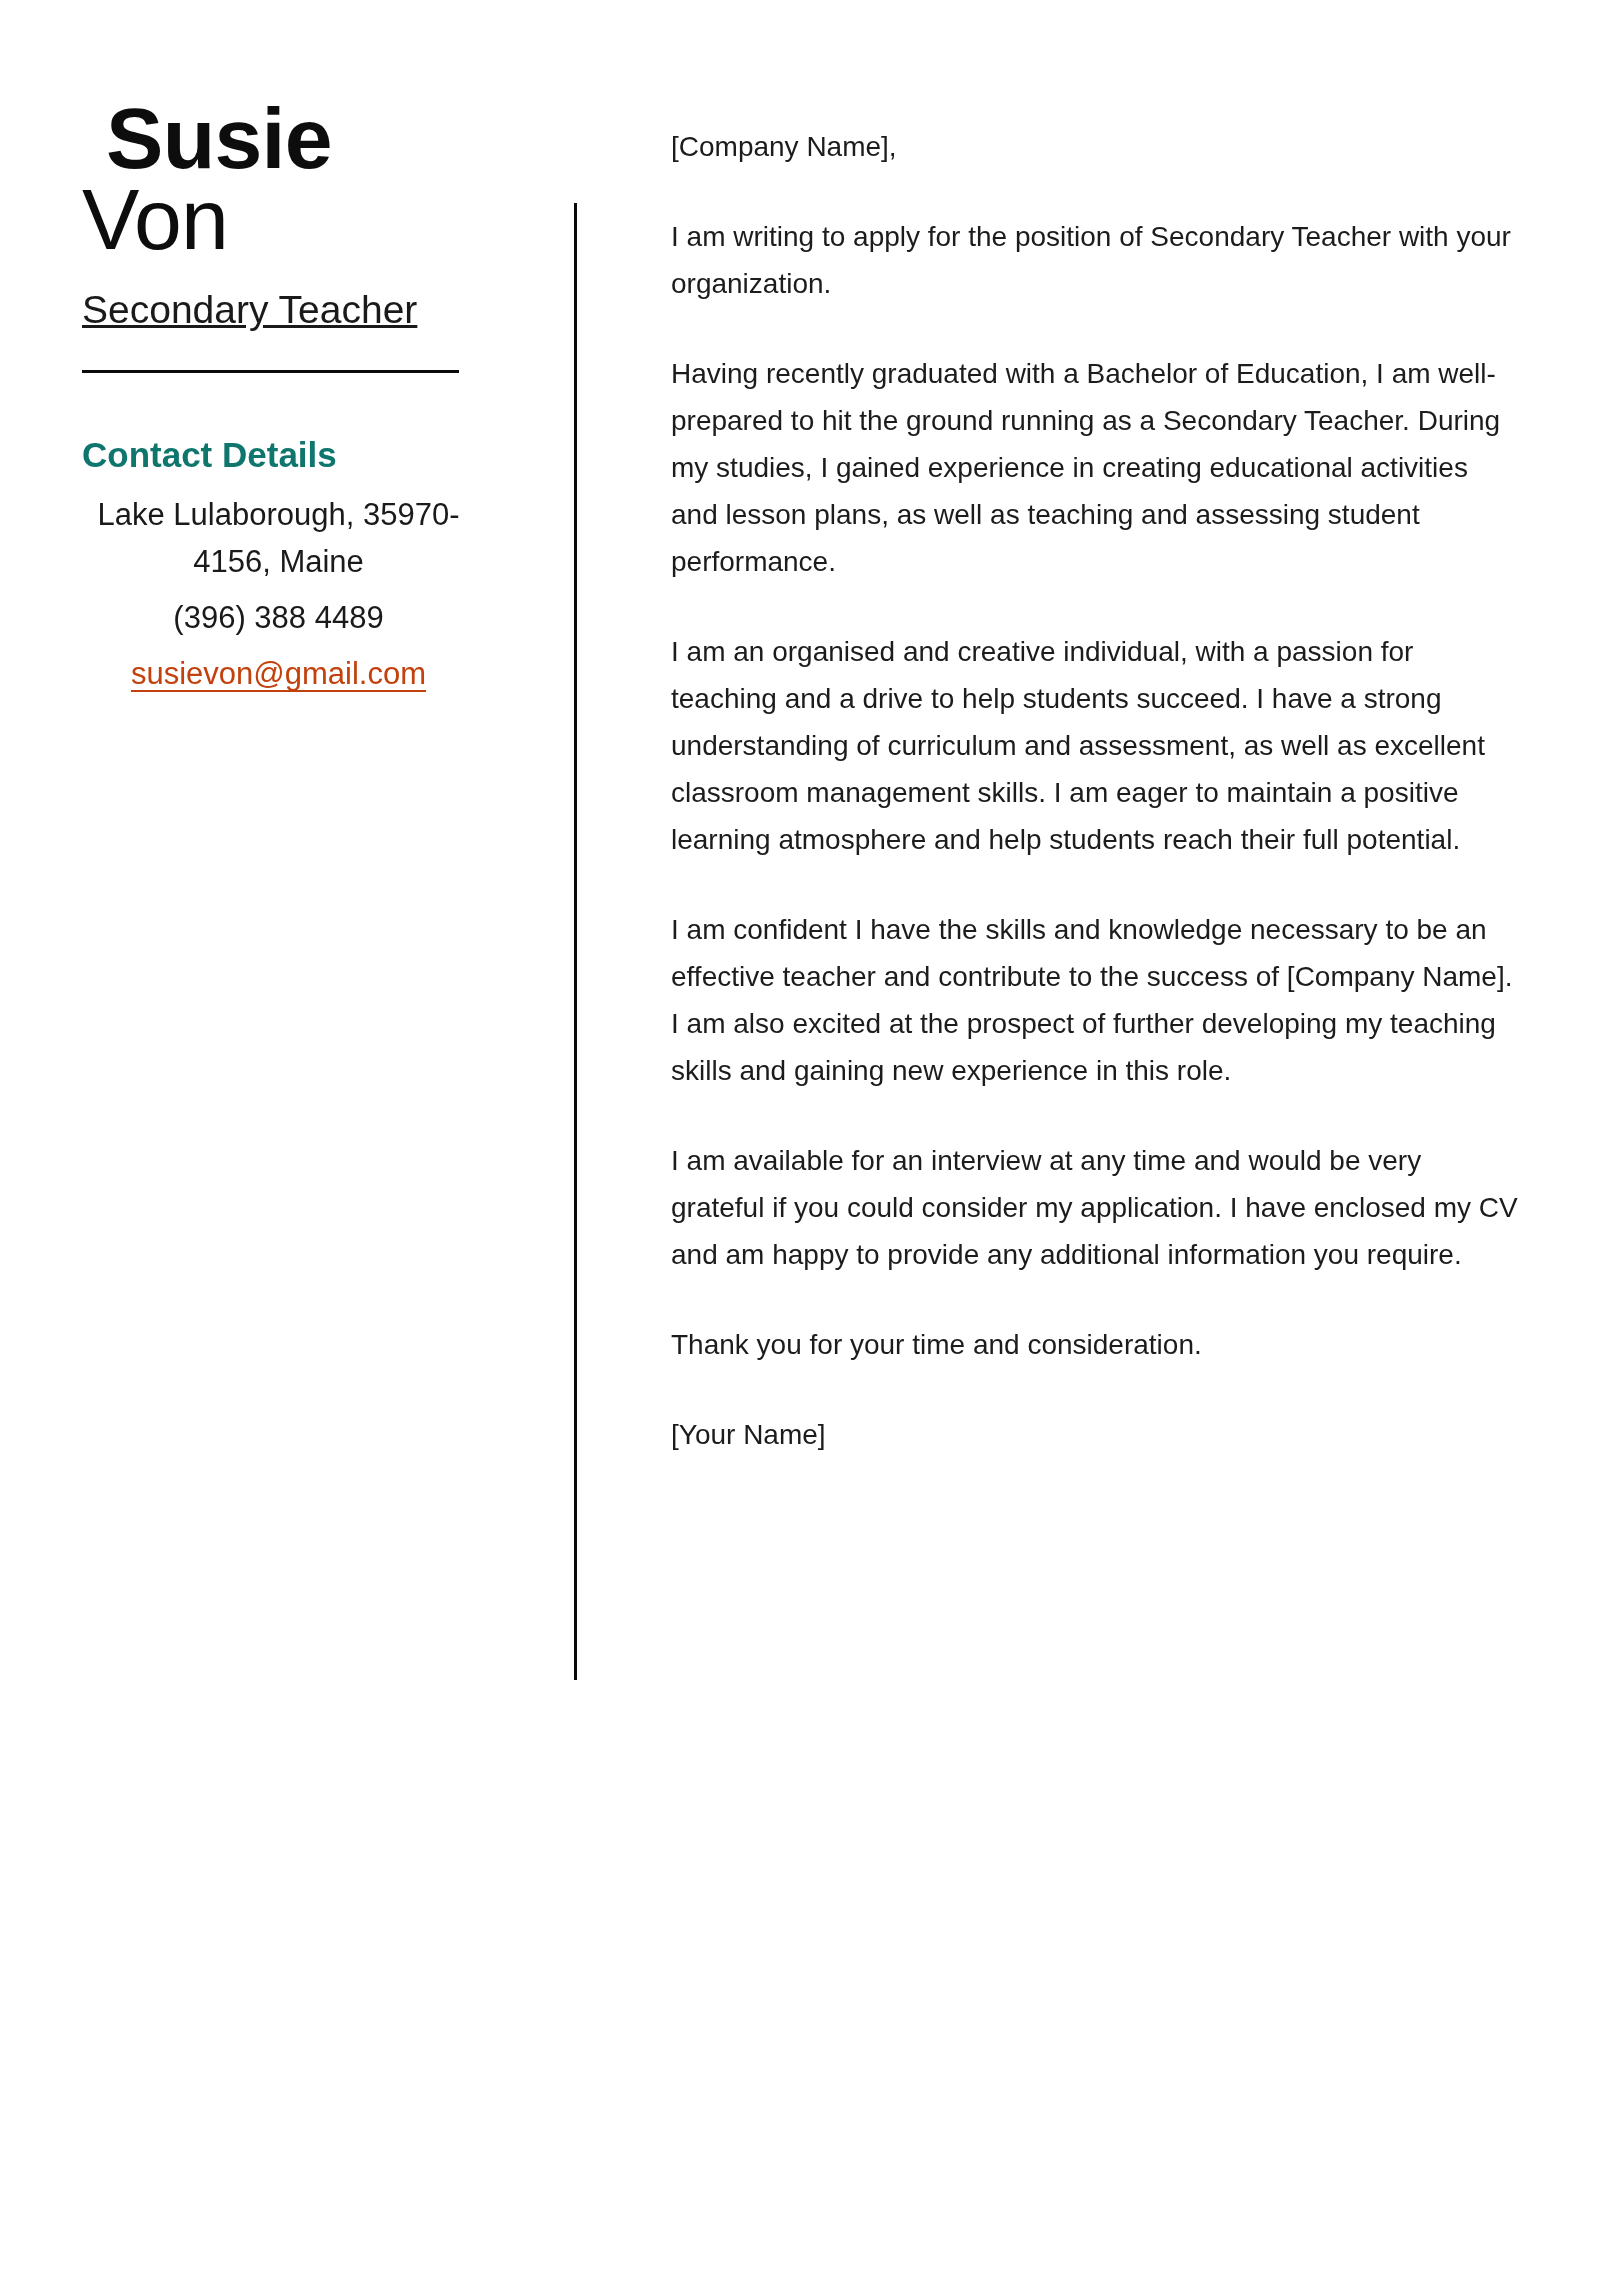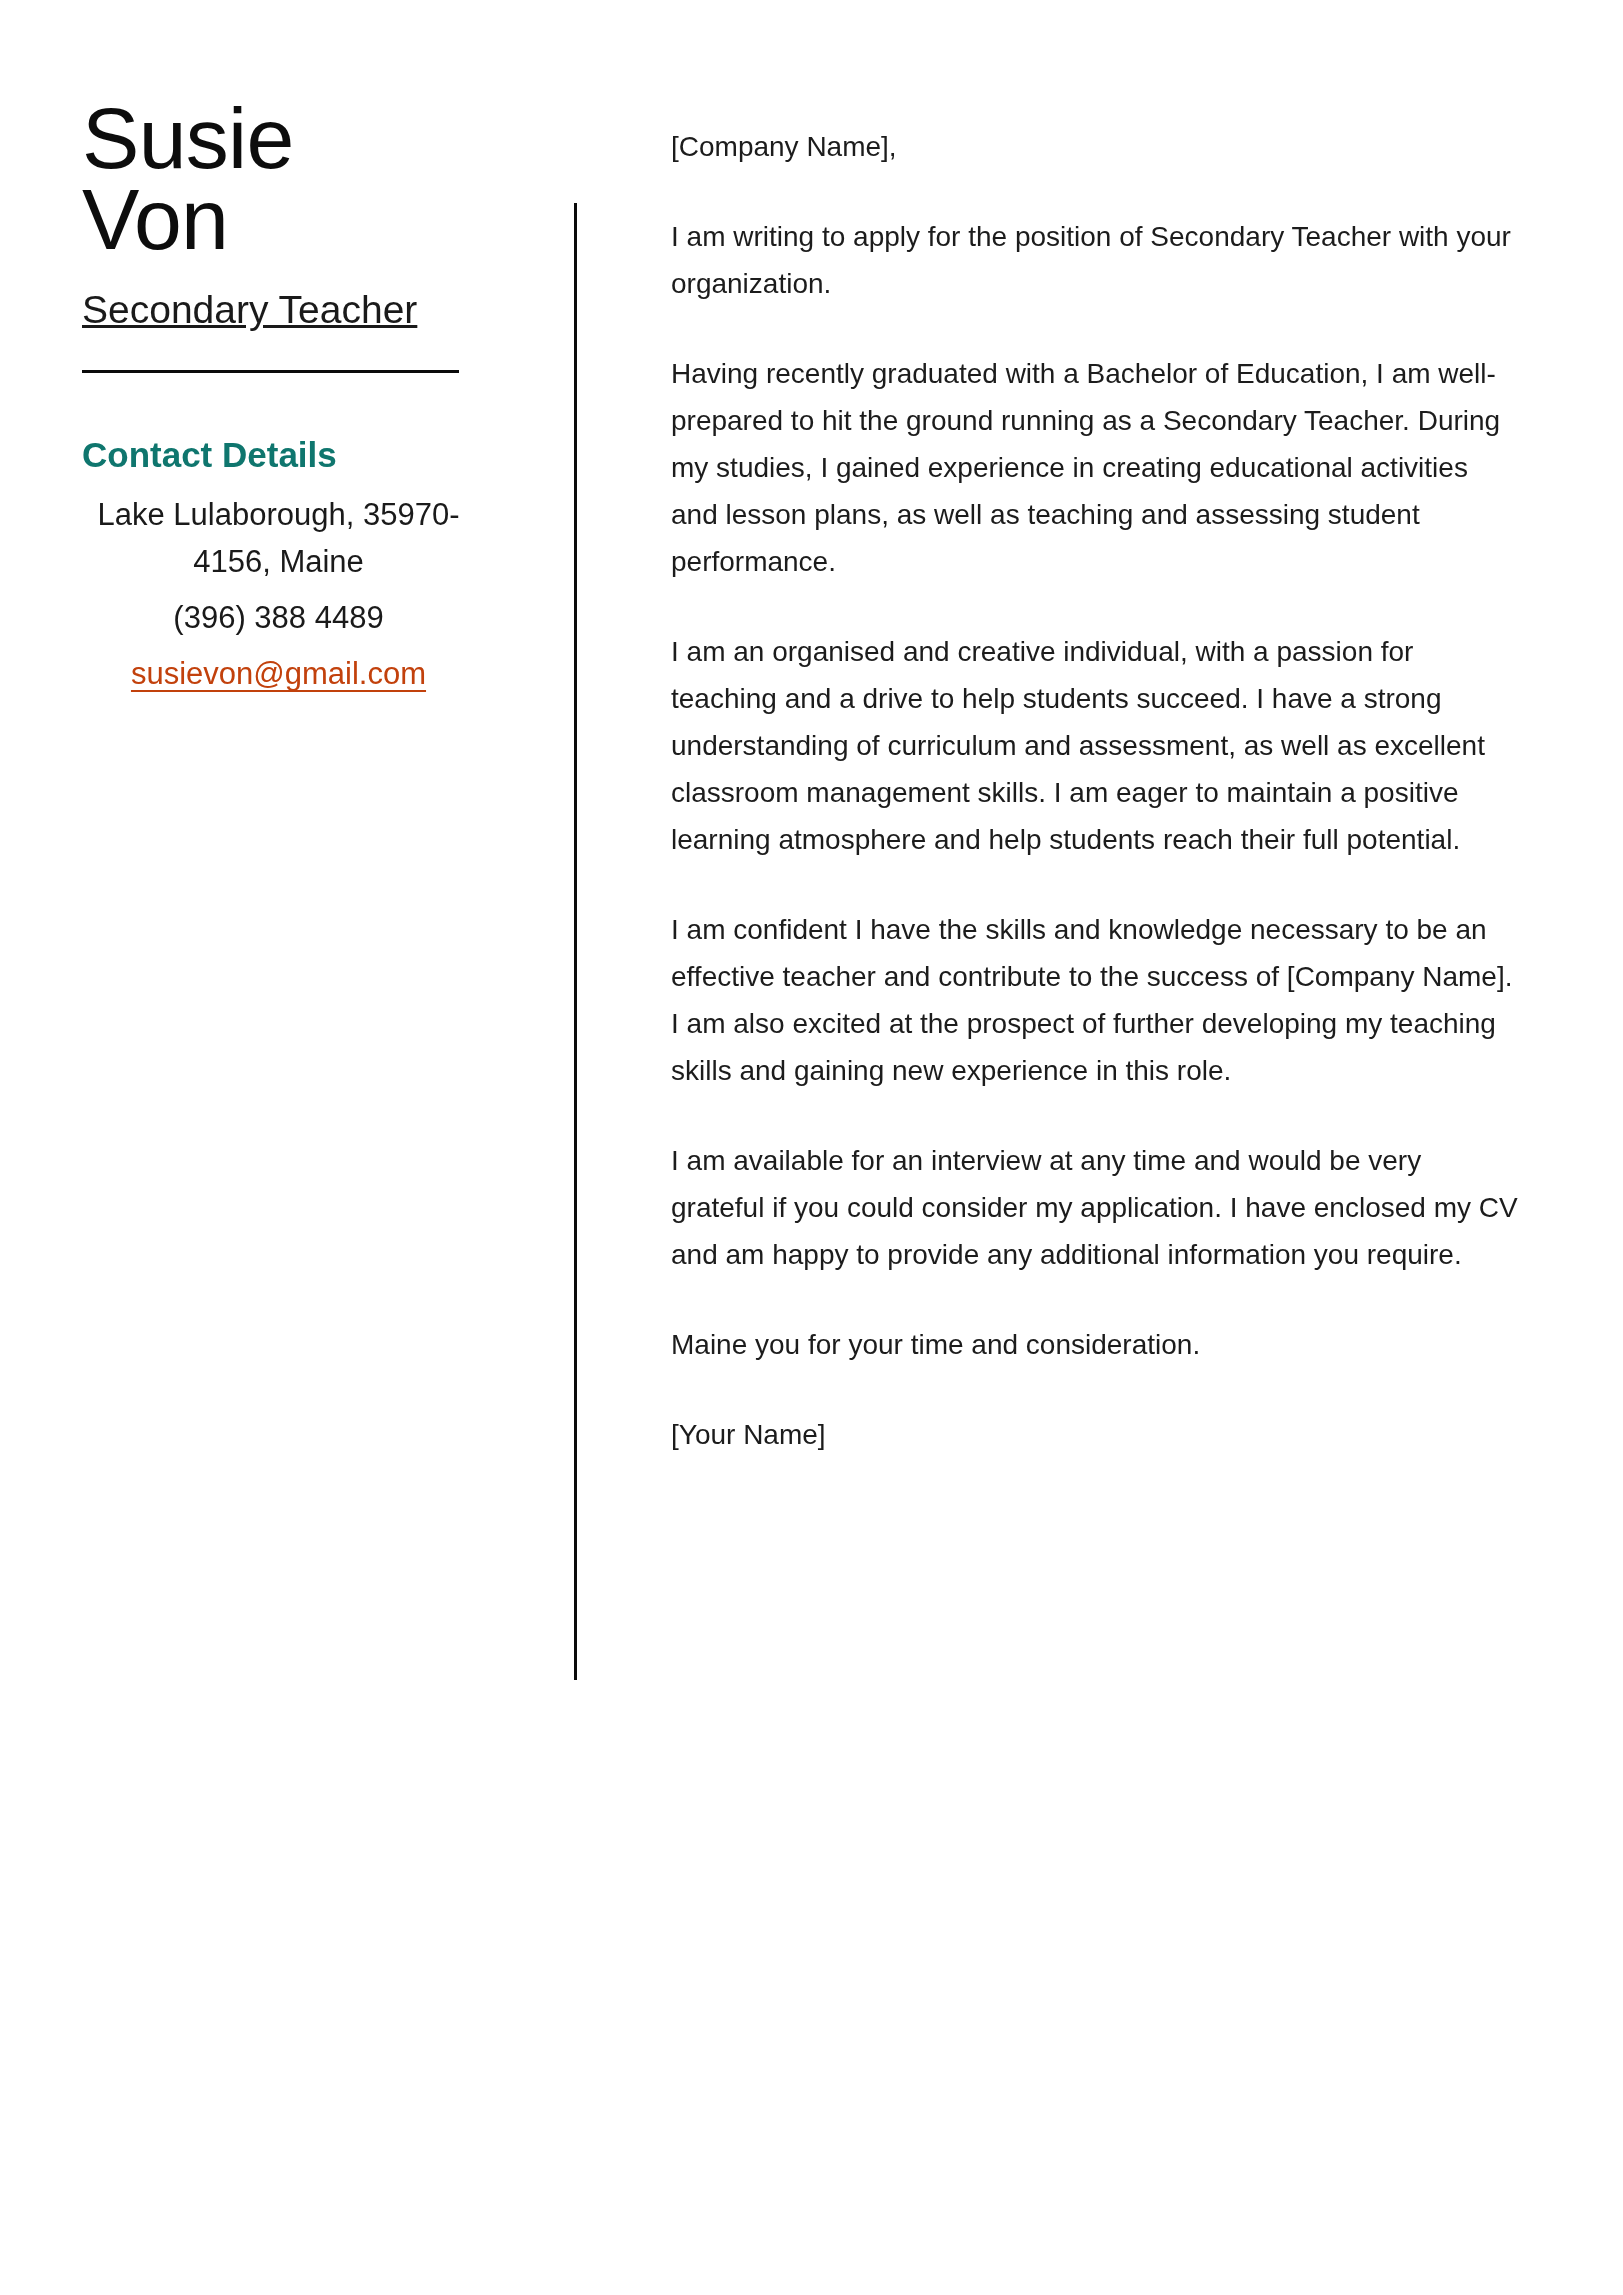--- a/index.html
+++ b/index.html
@@ -22,21 +22,21 @@
     left: 82px;
     top: 98px;
     width: 393px;
   }
   .name {
     font-size: 86px;
     line-height: 81px;
     color: #0d0d0d;
     letter-spacing: -0.7px;
   }
-  .name .first { font-weight: 400; }
+  .name .first { font-weight: 700; margin-left: 24px; }
   .name .last  { font-weight: 300; }
   .job-title {
     margin-top: 26px;
     font-size: 39px;
     line-height: 48px;
     font-weight: 400;
     color: #1a1a1a;
     text-decoration: underline;
   }
   .rule {
@@ -114,18 +114,18 @@
 
   <div class="vdivider"></div>
 
   <main class="main">
     <p>[Company Name],</p>
     <p>I am writing to apply for the position of Secondary Teacher with your organization.</p>
     <p>Having recently graduated with a Bachelor of Education, I am well-prepared to hit the ground running as a Secondary Teacher. During my studies, I gained experience in creating educational activities and lesson plans, as well as teaching and assessing student performance.</p>
     <p>I am an organised and creative individual, with a passion for teaching and a drive to help students succeed. I have a strong understanding of curriculum and assessment, as well as excellent classroom management skills. I am eager to maintain a positive learning atmosphere and help students reach their full potential.</p>
     <p>I am confident I have the skills and knowledge necessary to be an effective teacher and contribute to the success of [Company Name]. I am also excited at the prospect of further developing my teaching skills and gaining new experience in this role.</p>
     <p>I am available for an interview at any time and would be very grateful if you could consider my application. I have enclosed my CV and am happy to provide any additional information you require.</p>
-    <p>Maine you for your time and consideration.</p>
+    <p>Thank you for your time and consideration.</p>
     <p>[Your Name]</p>
   </main>
 
 </div>
 
 
 </body></html>

